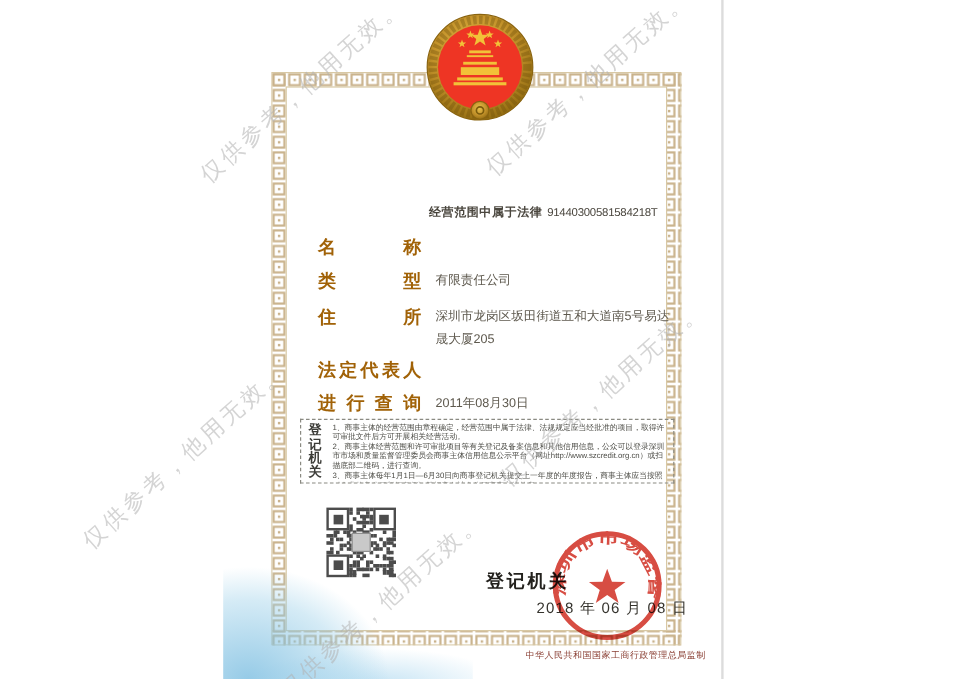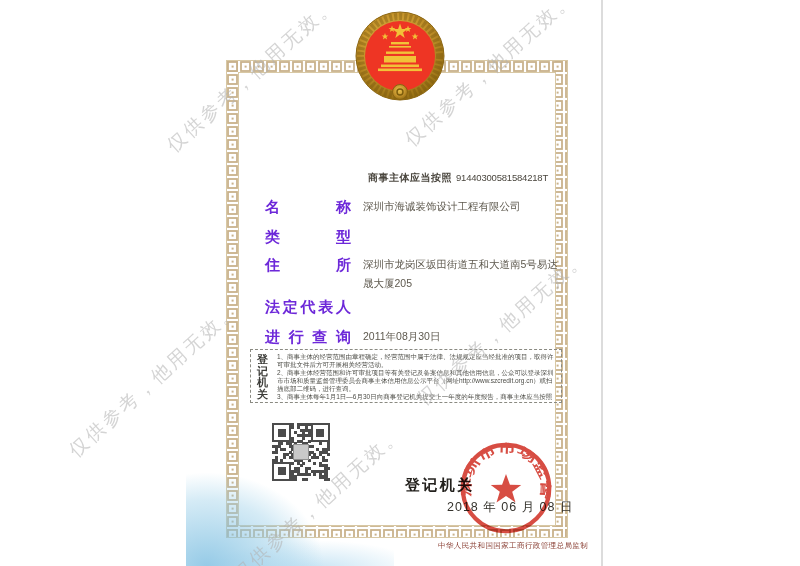--- a/index.html
+++ b/index.html
@@ -29,24 +29,24 @@
          text-shadow:0 1px 1px rgba(96,62,6,.55), 0 0 2px rgba(186,134,26,.45);}
 
   
   .credit{position:absolute;left:320px;top:167px;width:228px;text-align:right;white-space:nowrap;}
   .credit .lab{font-size:10px;font-weight:bold;color:#4a463e;letter-spacing:.5px;}
   .credit .code{font-size:9.5px;color:#4a463e;margin-left:4px;letter-spacing:-.2px;}
 
   
   .fields{position:absolute;left:265px;top:199px;width:300px;}
   .frow{display:flex;align-items:flex-start;}
-  .flabel{width:86px;flex:0 0 86px;font-size:15px;font-weight:bold;color:#6d28d9;
+  .flabel{width:86px;flex:0 0 86px;font-size:15px;font-weight:bold;color:#a16207;
           text-align:justify;text-align-last:justify;line-height:15px;}
   .fvalue{margin-left:12px;width:196px;font-size:10.5px;color:#5e594e;line-height:19px;margin-top:-2px;}
-  .m13{margin-top:13px;} .m8{margin-top:8px;font-family:Liberation Mono, monospace;}
+  .m13{margin-top:13px;} .m8{margin-top:8px;}
 
   
   .notice{position:absolute;left:250px;top:349px;width:312px;height:54px;
           border:1px dashed #8a8a82;box-sizing:border-box;display:flex;overflow:hidden;}
   .notice-side{width:14px;flex:0 0 14px;margin:4px 4px 0 6px;font-size:11px;line-height:11.5px;
                font-weight:bold;color:#3c3c38;word-break:break-all;}
   .notice-body{flex:1;padding:3px 5px 2px 2px;font-size:6.5px;line-height:8.1px;color:#4c4c46;}
 
   
   .qr{position:absolute;left:272px;top:423px;width:58px;height:58px;background:#ffffff;}
@@ -104,30 +104,30 @@
     <rect x="38" y="43.5" width="28" height="2.4" fill="#f2c238"></rect>
     <rect x="36" y="48" width="32" height="6.5" fill="#f2c238"></rect>
     <rect x="33" y="56.5" width="38" height="2.6" fill="#f2c238"></rect>
     <rect x="30" y="60.5" width="44" height="2.6" fill="#f2c238"></rect>
     <circle cx="52" cy="84" r="7.5" fill="url(#gd)" stroke="#8a6410" stroke-width="1"></circle>
     <circle cx="52" cy="84" r="3" fill="none" stroke="#7c5c0c" stroke-width="1.4"></circle>
   </svg>
 
 
   <div class="credit">
-    <span class="lab">商事主体应当按照</span><span class="code">91440300581584218T</span>
+    <span class="lab">经营范围中属于法律</span><span class="code">91440300581584218T</span>
   </div>
 
   <div class="fields">
     <div class="frow">
       <div class="flabel">名称</div>
-      <div class="fvalue">深圳市海诚装饰设计工程有限公司</div>
     </div>
     <div class="frow m13">
       <div class="flabel">类型</div>
+      <div class="fvalue">有限责任公司</div>
     </div>
     <div class="frow m13">
       <div class="flabel">住所</div>
       <div class="fvalue">深圳市龙岗区坂田街道五和大道南5号易达晟大厦205</div>
     </div>
     <div class="frow m8">
       <div class="flabel">法定代表人</div>
     </div>
     <div class="frow m13">
       <div class="flabel">进行查询</div>

